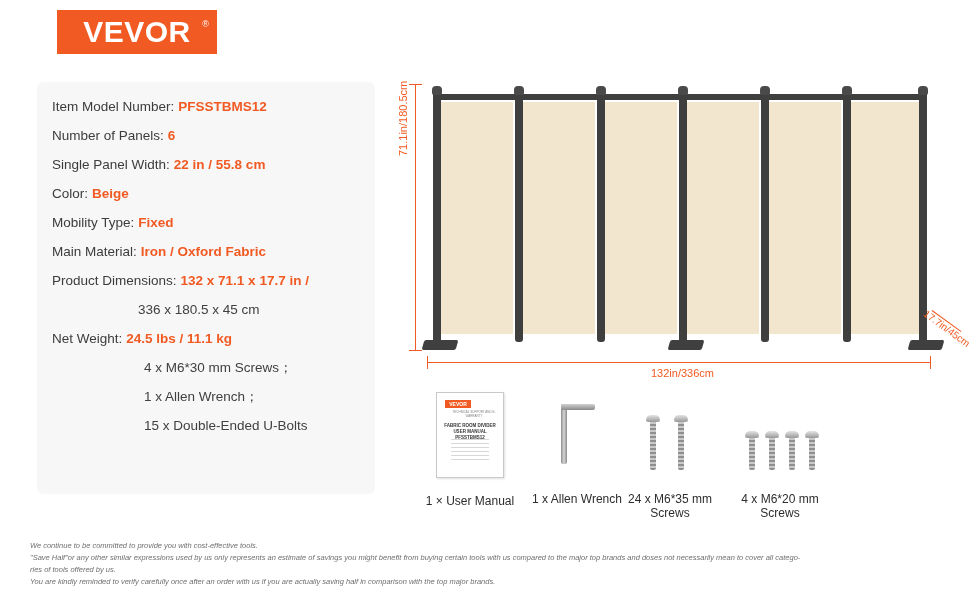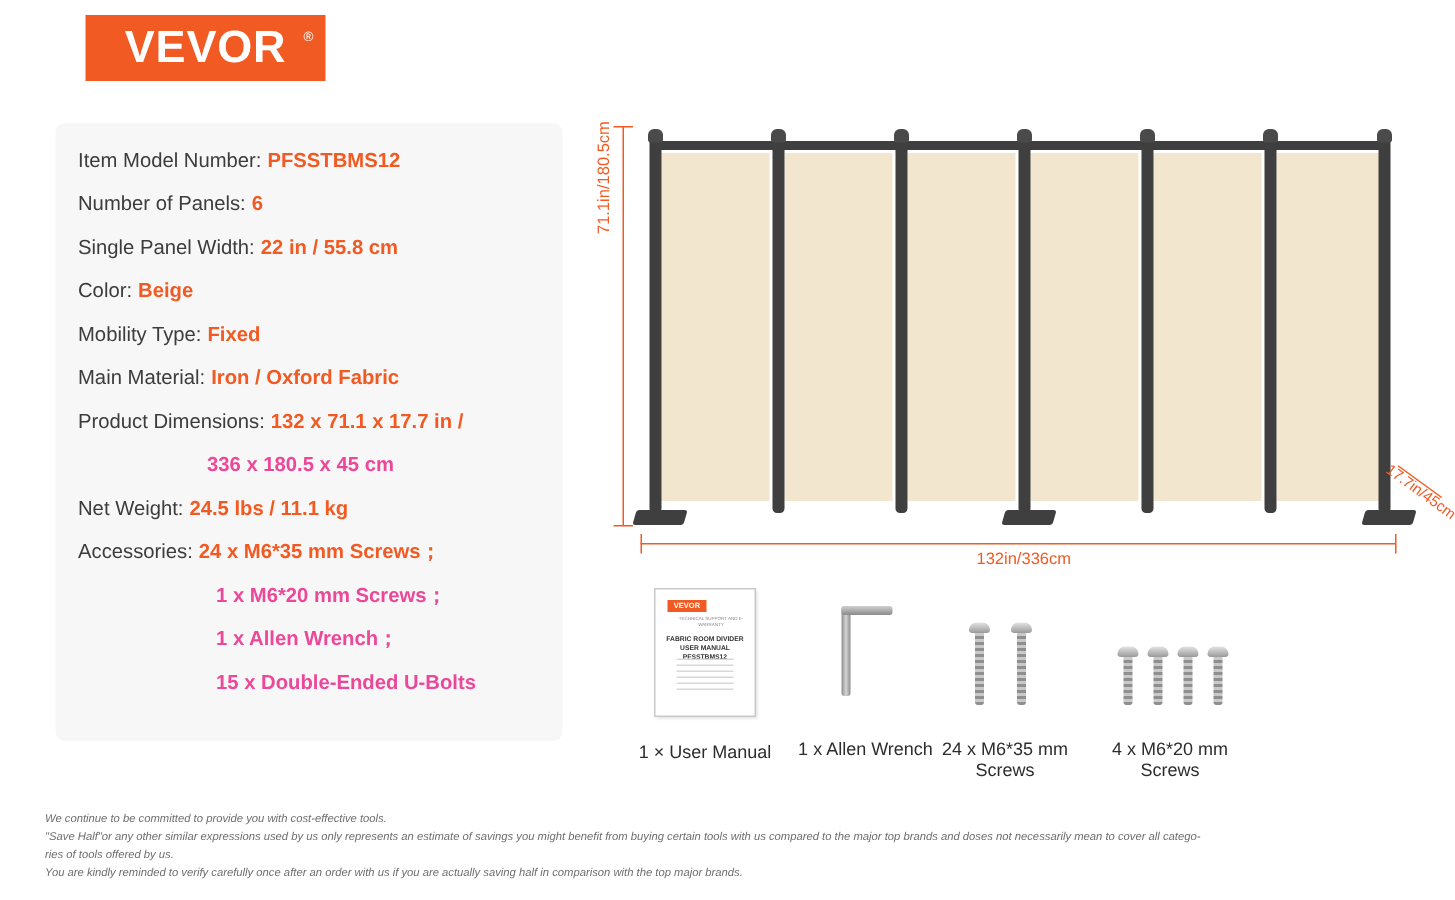--- a/index.html
+++ b/index.html
@@ -73,22 +73,22 @@
   .spec-label {
     color: #3c3c3c;
   }
   .spec-value {
     color: #f15a22;
     font-weight: bold;
     margin-left: 4px;
   }
   .spec-cont {
     font-size: 13.5px;
-    color: #ec4899;
-    font-weight: bold;
+    color: #404040;
+    font-weight: normal;
     line-height: 15px;
     margin-bottom: 14px;
     padding-left: 86px;
     white-space: nowrap;
   }
   .spec-cont.acc {
     padding-left: 92px;
   }
 
   
@@ -420,24 +420,21 @@
 
     <div class="spec-row">
       <span class="spec-label">Product Dimensions:</span><span class="spec-value">132 x 71.1 x 17.7 in /</span>
     </div>
     <div class="spec-cont">336 x 180.5 x 45 cm</div>
 
     <div class="spec-row">
       <span class="spec-label">Net Weight:</span><span class="spec-value">24.5 lbs / 11.1 kg</span>
     </div>
 
-    <div class="spec-row">
-      <span class="spec-label">Accessories:</span><span class="spec-value">24 x M6*35 mm Screws；</span>
-    </div>
-    <div class="spec-cont acc">1 x M6*20 mm Screws；</div>
+    <div class="spec-cont acc">4 x M6*30 mm Screws；</div>
     <div class="spec-cont acc">1 x Allen Wrench；</div>
     <div class="spec-cont acc">15 x Double-Ended U-Bolts</div>
   </div>
 
   <div class="product-area">
 
     <div class="screen">
 
       <div class="top-rail" style="left:8px;width:487px;"></div>
 

